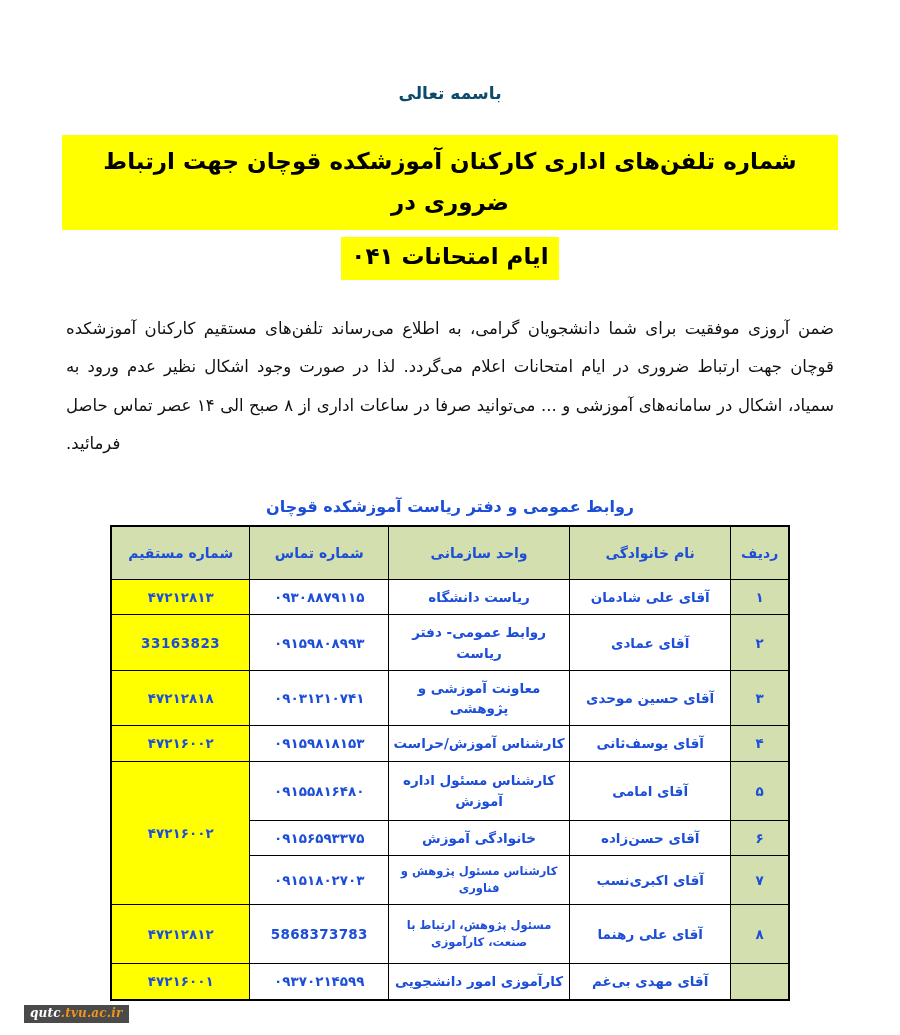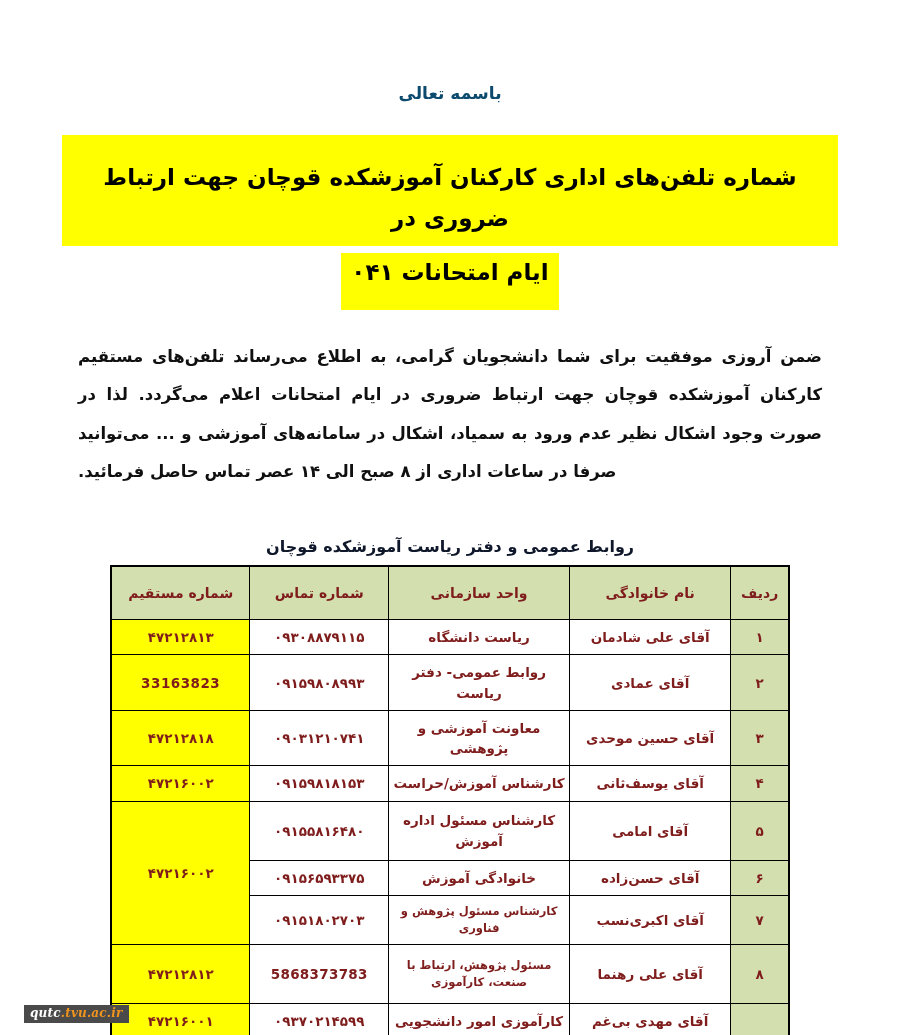--- a/index.html
+++ b/index.html
@@ -52,50 +52,50 @@
     background: #ffff00;
     padding: 3px 2px;
     box-decoration-break: clone;
     -webkit-box-decoration-break: clone;
   }
   .title-line-1 {
     padding: 0 62px;
   }
   .title-line-1 .hl {
     display: block;
-    padding: 22px 4px 8px 4px;
+    padding: 6px 4px 8px 4px;
   }
   .title-line-2 {
     margin-top: 6px;
   }
   .title-line-2 .hl {
-    padding: 6px 10px 25px 10px;
+    padding: 6px 10px 11px 10px;
   }
 
   
   .body-text {
-    margin: 16px;
+    margin: 4px;
     padding: 30px 62px 0 62px;
     font-size: 16.5px;
-    font-weight: bold;
+    font-weight: normal;
     line-height: 2.32;
     text-align: justify;
     text-align-last: left;
     color: #101010;
     direction: rtl;
   }
 
   
   .table-caption {
     margin: 0;
     padding: 30px 0 9px 0;
     font-size: 16px;
     font-weight: bold;
     text-align: center;
-    color: #0f172a;
+    color: #1d4ed8;
     direction: rtl;
   }
 
   
   .table-wrap {
     padding: 0 110px 0 110px;
   }
   table.phones {
     width: 100%;
     border-collapse: collapse;
@@ -103,21 +103,21 @@
     direction: rtl;
     border: 2px solid #000000;
   }
   table.phones th,
   table.phones td {
     border: 1.5px solid #000000;
     text-align: center;
     vertical-align: middle;
     font-size: 13.5px;
     font-weight: bold;
-    color: #7f1d1d;
+    color: #1d4ed8;
     padding: 7px 3px;
     line-height: 1.5;
   }
   table.phones th {
     background: #d3dfae;
     font-size: 14px;
     height: 38px;
   }
   col.c-idx    { width: 9%; }
   col.c-name   { width: 25%; }

